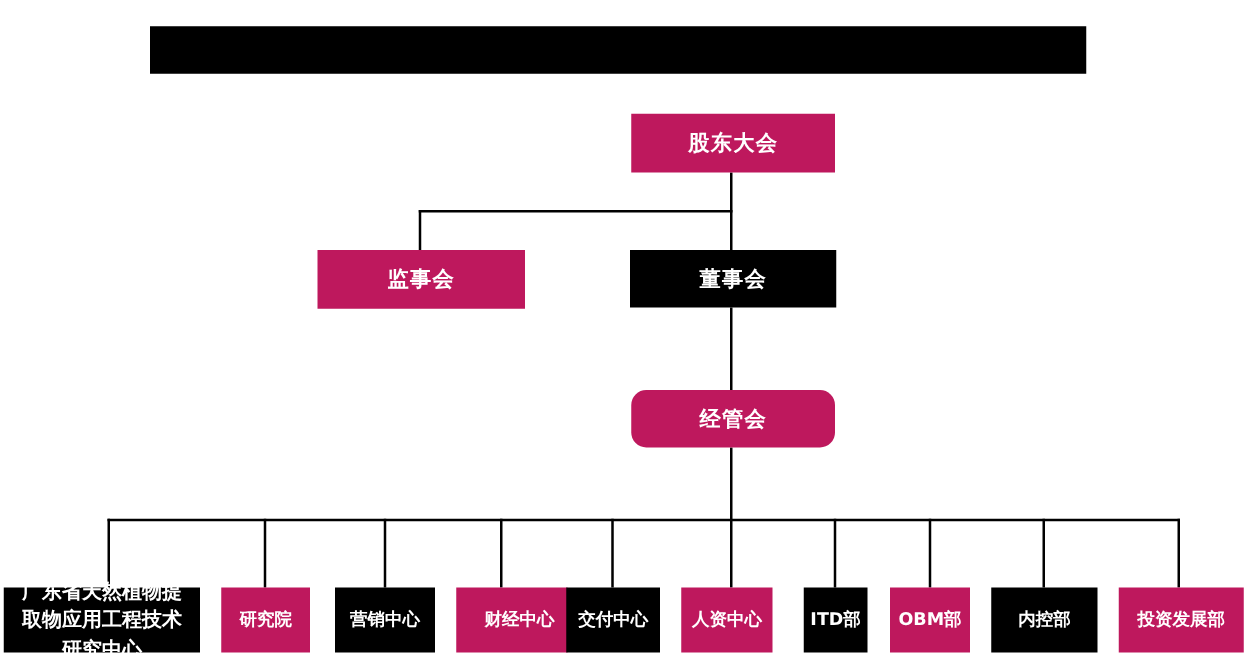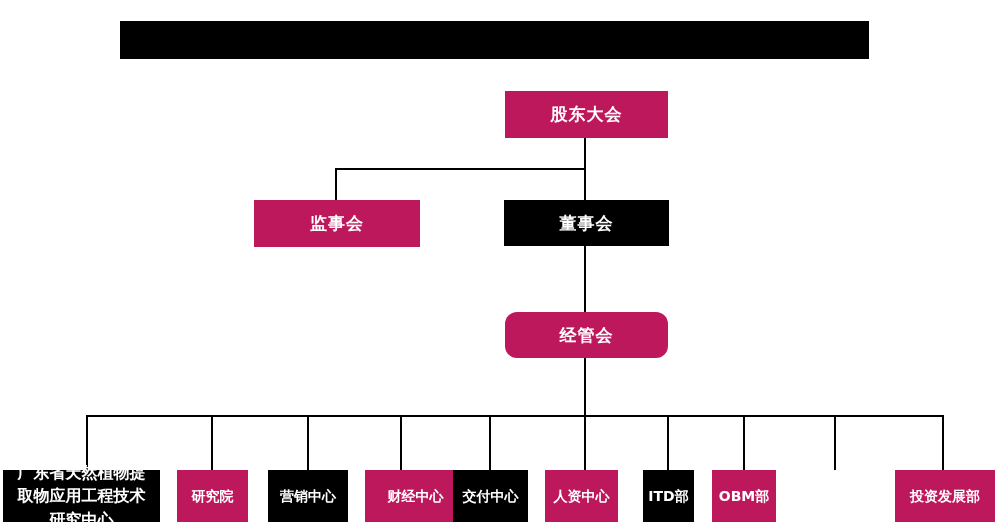--- a/index.html
+++ b/index.html
@@ -109,16 +109,17 @@
   <div class="node primary dept p3">财经中心</div>
 
   <div class="node secondary dept p4">交付中心</div>
 
   <div class="node primary dept p5">人资中心</div>
 
   <div class="node secondary dept p6">ITD部</div>
 
   <div class="node primary dept p7">OBM部</div>
 
+  <div class="node secondary dept p8">内控部</div>
 
   <div class="node primary dept p9">投资发展部</div>
 
 </div>
 
 </body></html>

